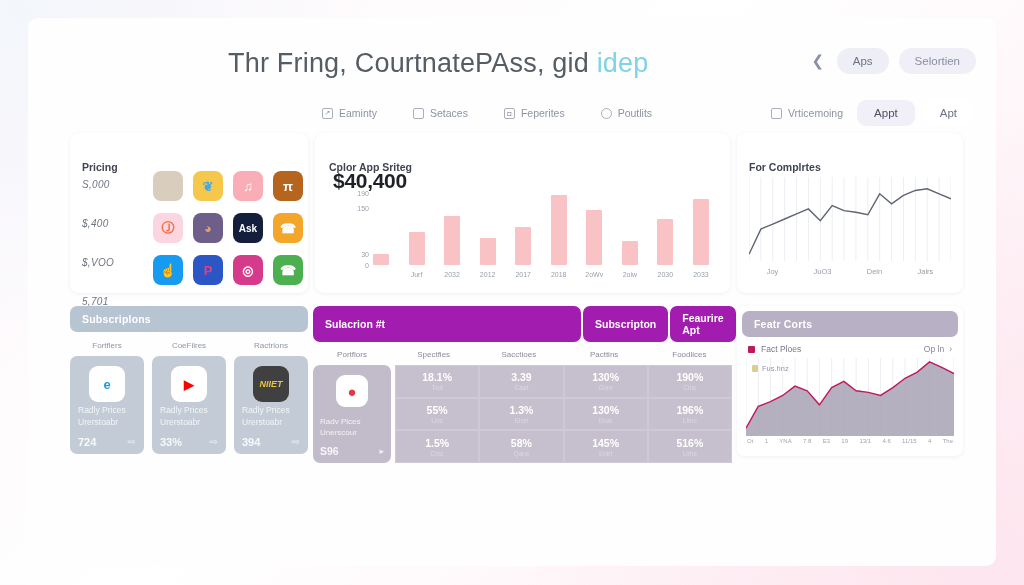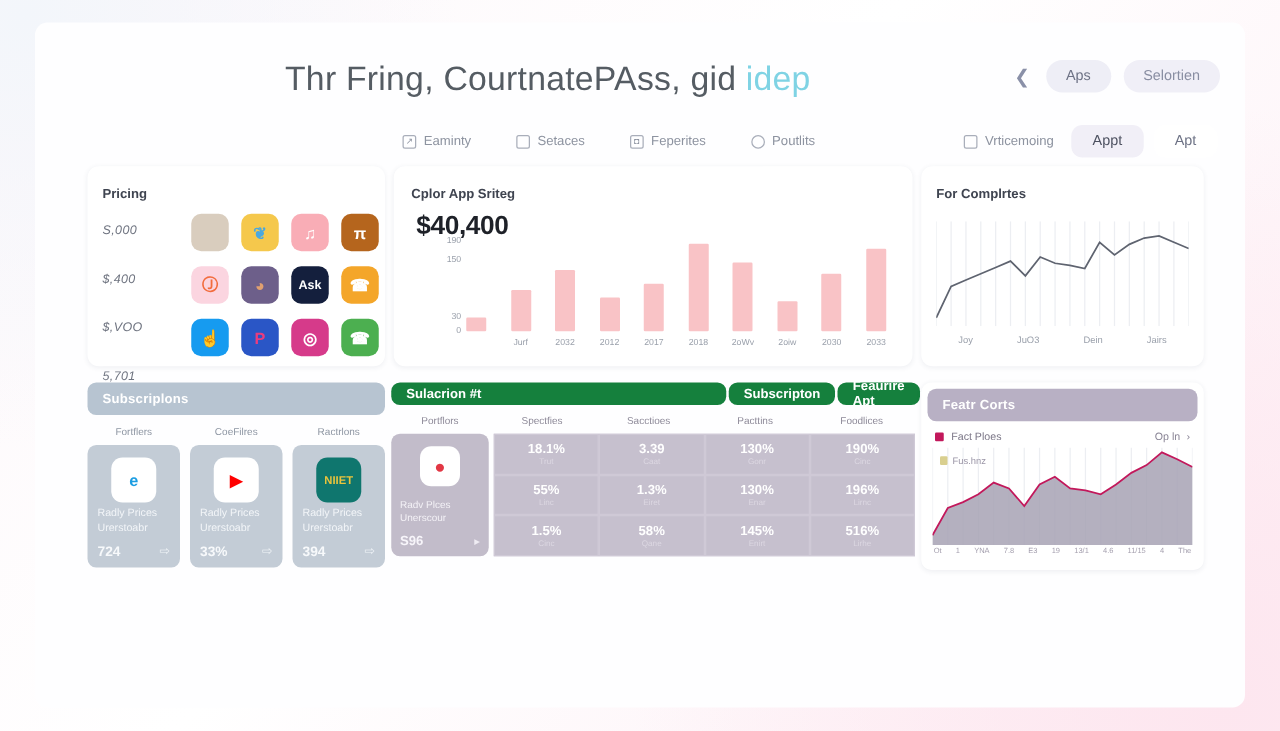--- a/index.html
+++ b/index.html
@@ -56,21 +56,21 @@
   .tabs-right .vmark .ticon { width: 11px; height: 11px; border: 1px solid #a9aeba; border-radius: 2px; }
   .tpill { font-size: 11.5px; padding: 7px 17px; border-radius: 9px; }
   .tpill.active { background: #f1eff7; color: #4d5160; }
   .tpill.plain { background: #ffffff; color: #6d7285; }
 
   
   .card {
     position: absolute; background: #ffffff; border-radius: 9px;
     box-shadow: 0 1px 4px rgba(40,50,80,.07);
   }
-  .card-title { font-size: 10.5px; font-weight: bold; color: #3f4450; }
+  .card-title { font-size: 10.5px; font-weight: bold; color: #3f4450; margin-top: 12px; }
 
   #pricing-card { left: 70px; top: 133px; width: 238px; height: 160px; }
   .pricing-title { position: absolute; left: 12px; top: 16px; }
   .price-list { position: absolute; left: 12px; top: 46px; display: flex; flex-direction: column; gap: 28px; font-style: italic; }
   .price-row { font-size: 10px; color: #6f7480; letter-spacing: .3px; }
   .icon-grid {
     position: absolute; left: 78px; top: 38px;
     display: grid; grid-template-columns: repeat(4, 40px); gap: 0 0;
     column-gap: 0; row-gap: 12px; width: 160px;
   }
@@ -118,21 +118,21 @@
     display: flex; align-items: center; justify-content: center;
     font-weight: bold; font-size: 13px;
   }
   .sub-text { position: absolute; left: 8px; bottom: 26px; font-size: 8.5px; color: #f2f5f8; line-height: 1.35; margin-top: 40px; }
   .sub-val { position: absolute; left: 8px; bottom: 6px; font-size: 11px; color: #f7f9fb; font-weight: bold; }
   .sub-arrow { position: absolute; right: 8px; bottom: 7px; font-size: 10px; color: #eef2f6; }
 
   #table-panel { position: absolute; left: 313px; top: 306px; width: 419px; height: 150px; }
   .thead-row { display: flex; gap: 2px; }
   .thead {
-    height: 18px; background: #15803d; color: #fff; font-size: 10.5px; font-weight: bold;
+    height: 36px; background: #a21caf; color: #fff; font-size: 10.5px; font-weight: bold;
     display: flex; align-items: center; border-radius: 7px; padding: 0 12px;
   }
   .thead.first { flex: 0 0 268px; }
   .thead.mid { flex: 1; justify-content: center; }
   .thead.last { flex: 1; justify-content: center; }
   .subhead-row { display: flex; margin-top: 8px; }
   .subhead { flex: 1; text-align: center; font-size: 8px; color: #8e8a99; }
   .subhead.wide { flex: 0 0 78px; }
   .tbody { display: flex; margin-top: 6px; height: 98px; }
   .tfirst {
@@ -349,21 +349,21 @@
               <div>Radly Prices</div>
               <div>Urerstoabr</div>
             </div>
             <div class="sub-val">33%</div>
             <div class="sub-arrow">⇨</div>
           </div>
         </div>
         <div class="sub-col">
           <div class="sub-col-label">Ractrlons</div>
           <div class="sub-card">
-            <div class="sub-logo" style="background:#0f766e;color:#e8c33c;font-size:9px;">NIIET</div>
+            <div class="sub-logo" style="background:#404040;color:#e8c33c;font-size:9px;font-style:italic;">NIIET</div>
             <div class="sub-text">
               <div>Radly Prices</div>
               <div>Urerstoabr</div>
             </div>
             <div class="sub-val">394</div>
             <div class="sub-arrow">⇨</div>
           </div>
         </div>
       </div>
   </div>

